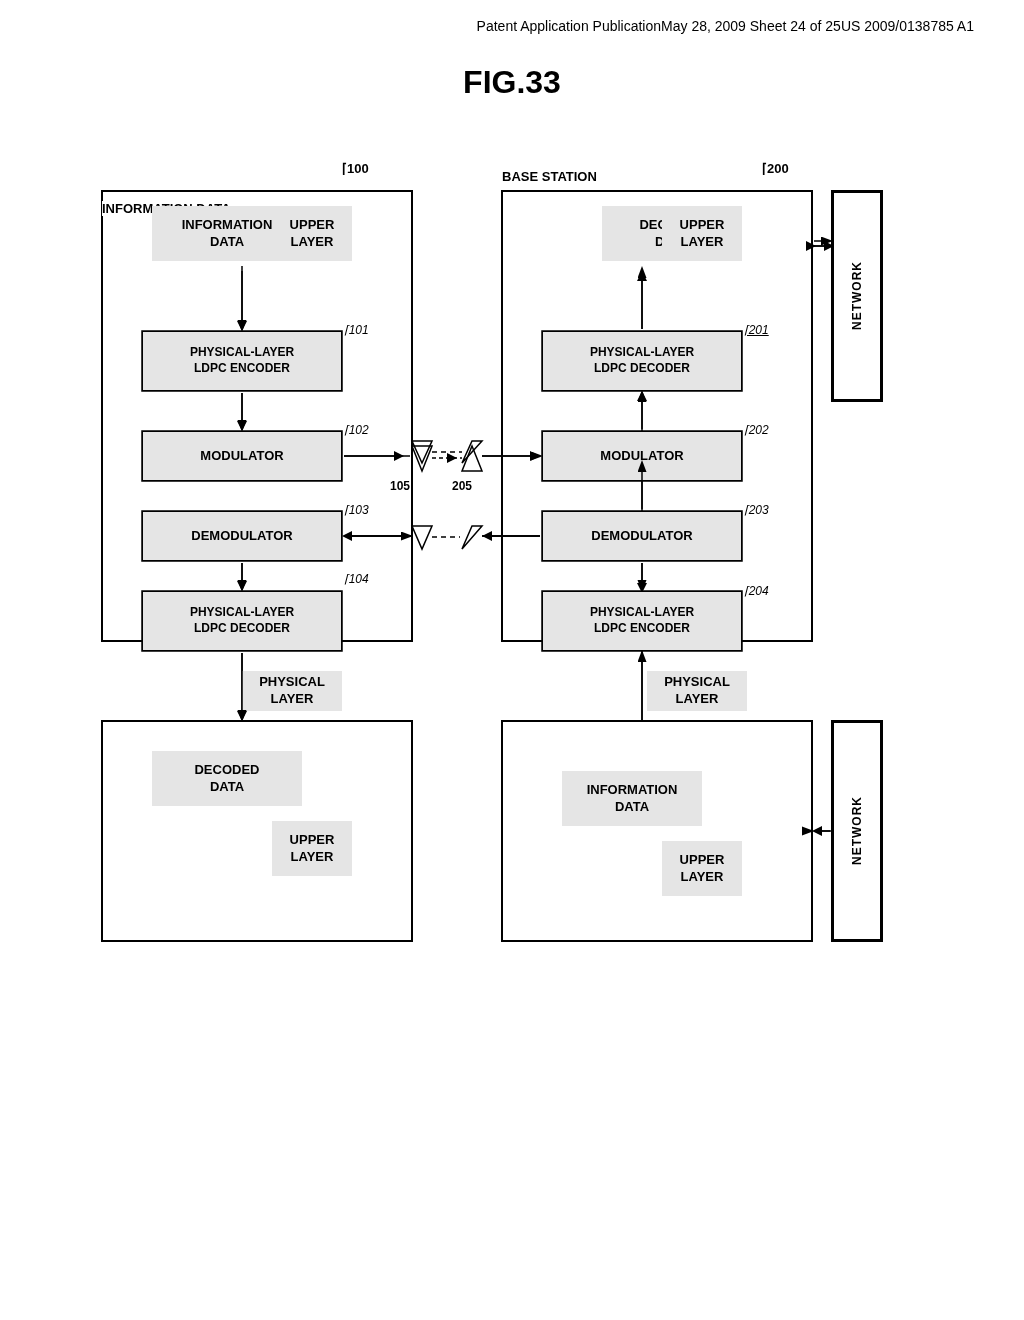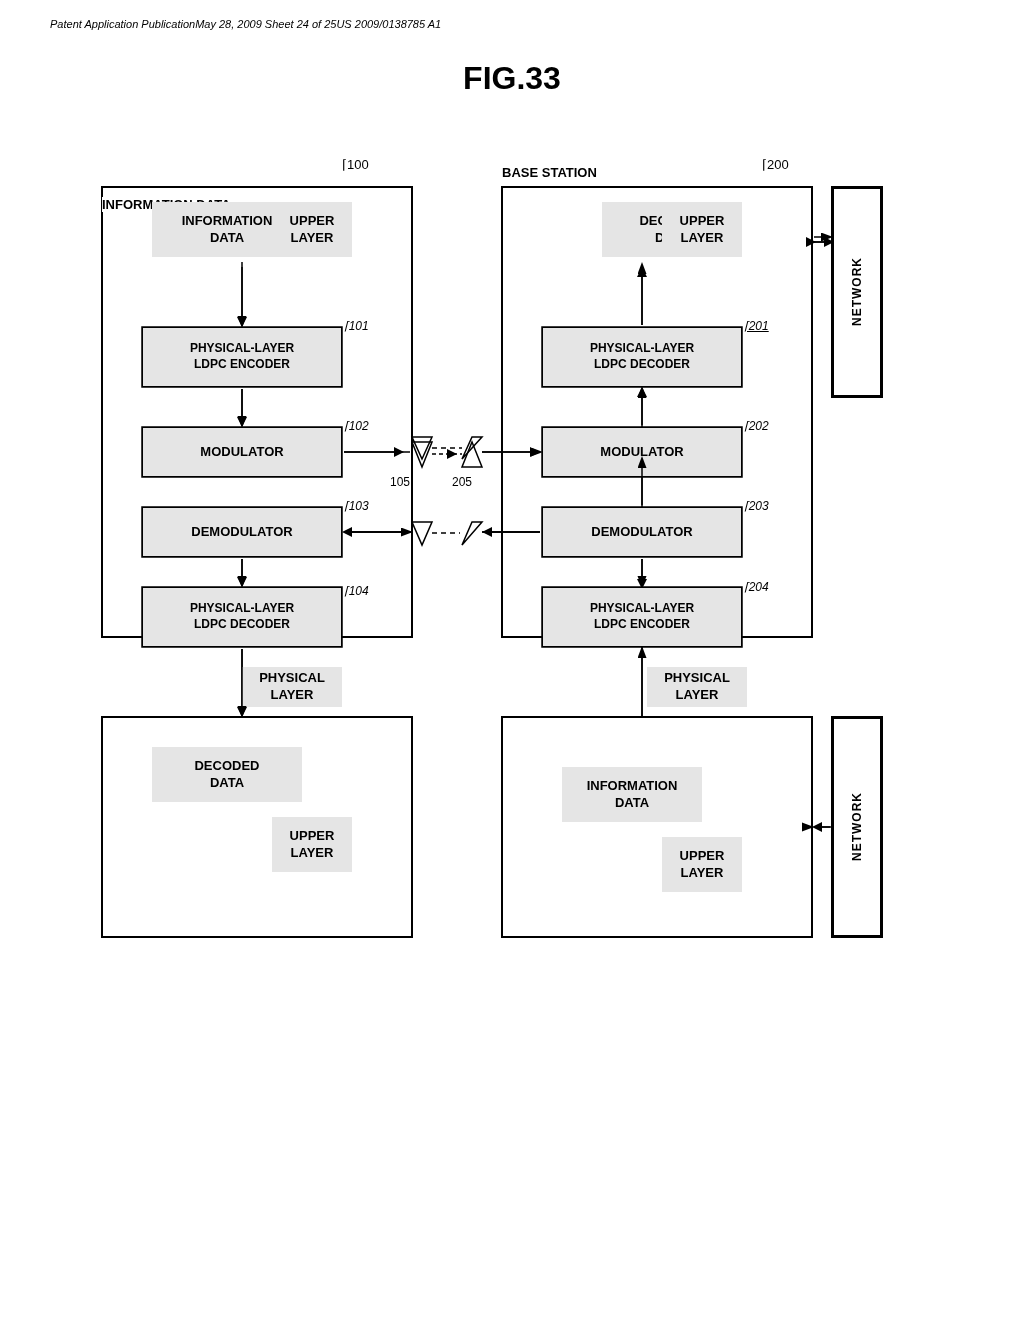--- a/index.html
+++ b/index.html
@@ -8,24 +8,23 @@
       font-family: Arial, Helvetica, sans-serif;
       width: 1024px;
       min-height: 1320px;
       position: relative;
       overflow-x: hidden;
     }
 
     
     .header {
       display: flex;
-      justify-content: flex-start;
+      justify-content: flex-end;
       padding: 18px 50px 0 50px;
-      font-size: 11px;
-      font-style: italic;
+      font-size: 14px;
     }
 
     
     .fig-title {
       text-align: center;
       font-size: 32px;
       font-weight: bold;
       margin-top: 30px;
       margin-bottom: 40px;
       font-family: Arial, Helvetica, sans-serif;
@@ -59,21 +58,21 @@
       left: 0;
       width: 100%;
       height: 100%;
       pointer-events: none;
     }
 
     
     .label {
       position: absolute;
       font-size: 12px;
-      font-weight: normal;
+      font-weight: bold;
       background: #fff;
     }
 
     
     .ref {
       position: absolute;
       font-size: 12px;
       font-style: italic;
     }
 
@@ -211,21 +210,21 @@
   <div class="box" style="left:70px; top:190px; width:200px; height:60px; font-size:12px;">PHYSICAL-LAYER<br>LDPC ENCODER</div>
 
   <div class="ref" style="left:272px; top:282px;">⌈102</div>
 
   <div class="box" style="left:70px; top:290px; width:200px; height:50px; font-size:13px;">MODULATOR</div>
 
   <div class="ref" style="left:272px; top:362px;">⌈103</div>
 
   <div class="box" style="left:70px; top:370px; width:200px; height:50px; font-size:13px;">DEMODULATOR</div>
 
-  <div class="ref" style="left:272px; top:447px;">⌈104</div>
+  <div class="ref" style="left:272px; top:431px;">⌈104</div>
 
   <div class="box" style="left:70px; top:450px; width:200px; height:60px; font-size:12px;">PHYSICAL-LAYER<br>LDPC DECODER</div>
 
   <div class="box" style="left:170px; top:530px; width:100px; height:40px; border:none; font-size:13px;">PHYSICAL<br>LAYER</div>
 
   <div class="box" style="left:80px; top:610px; width:150px; height:55px; border:none; font-size:13px;">DECODED<br>DATA</div>
 
   <div class="box" style="left:200px; top:680px; width:80px; height:55px; border:none; font-size:13px;">UPPER<br>LAYER</div>
 
   <div class="label" style="left:318px; top:338px; font-size:12px;">105</div>

